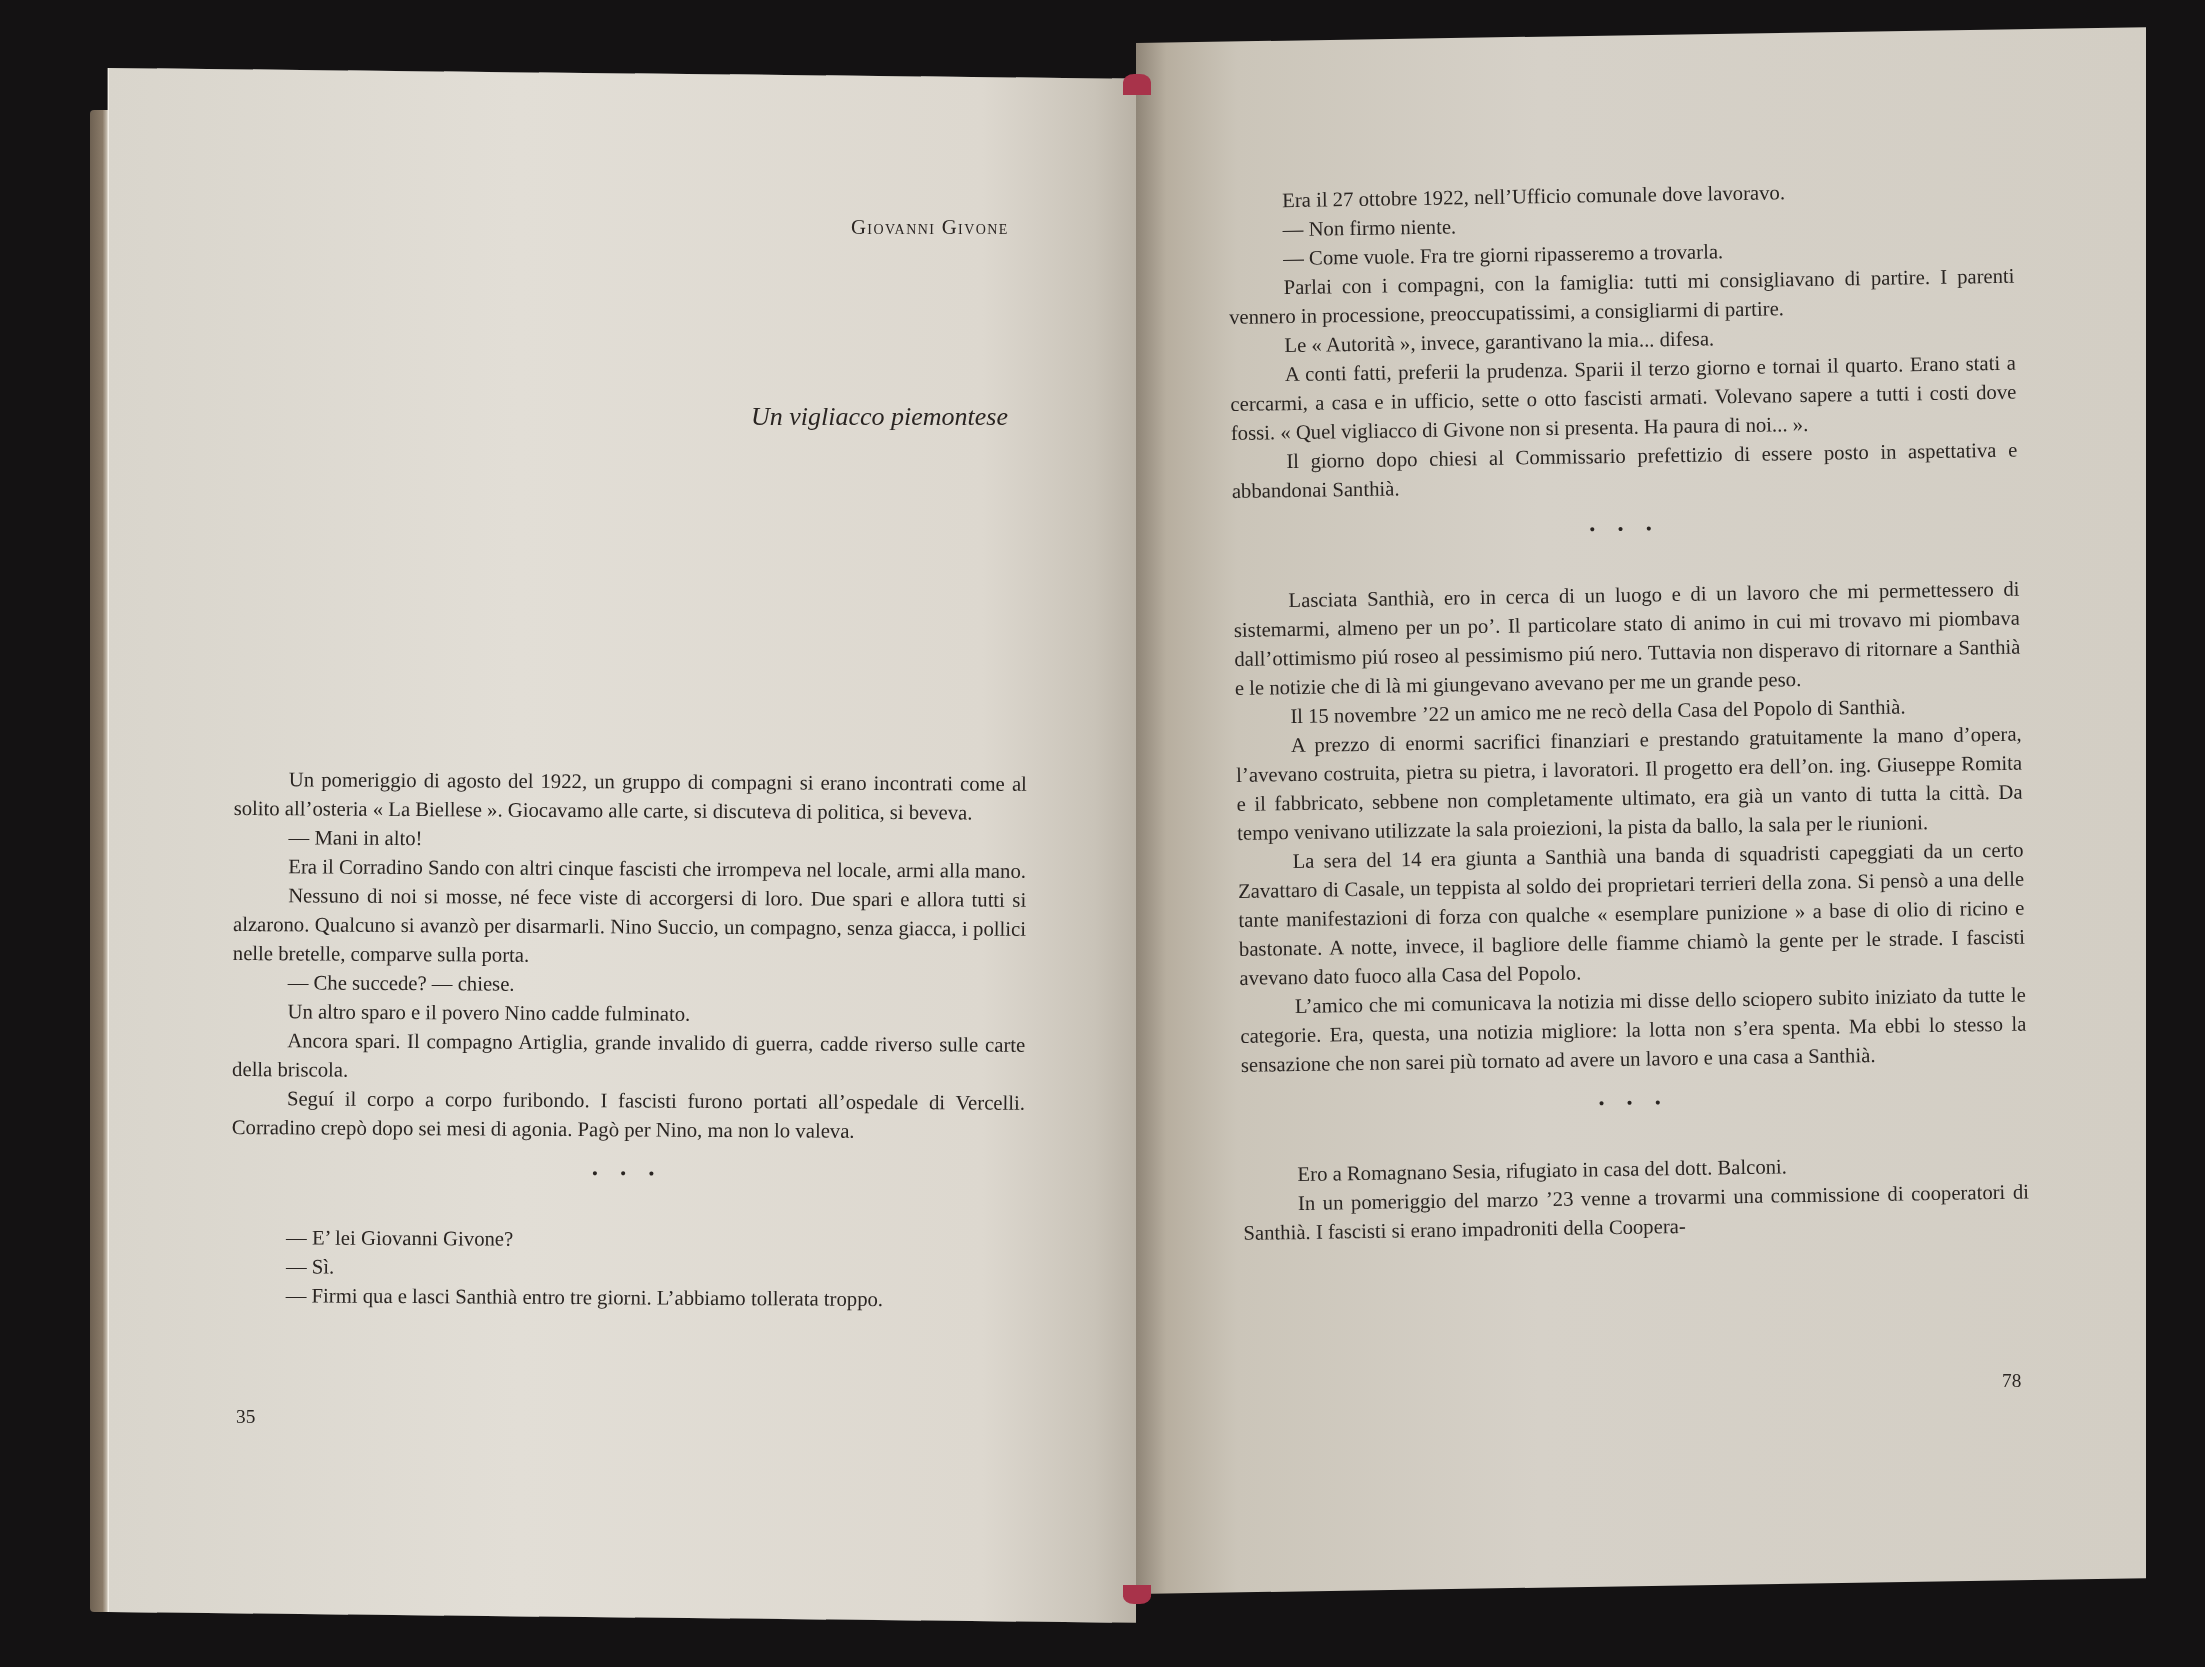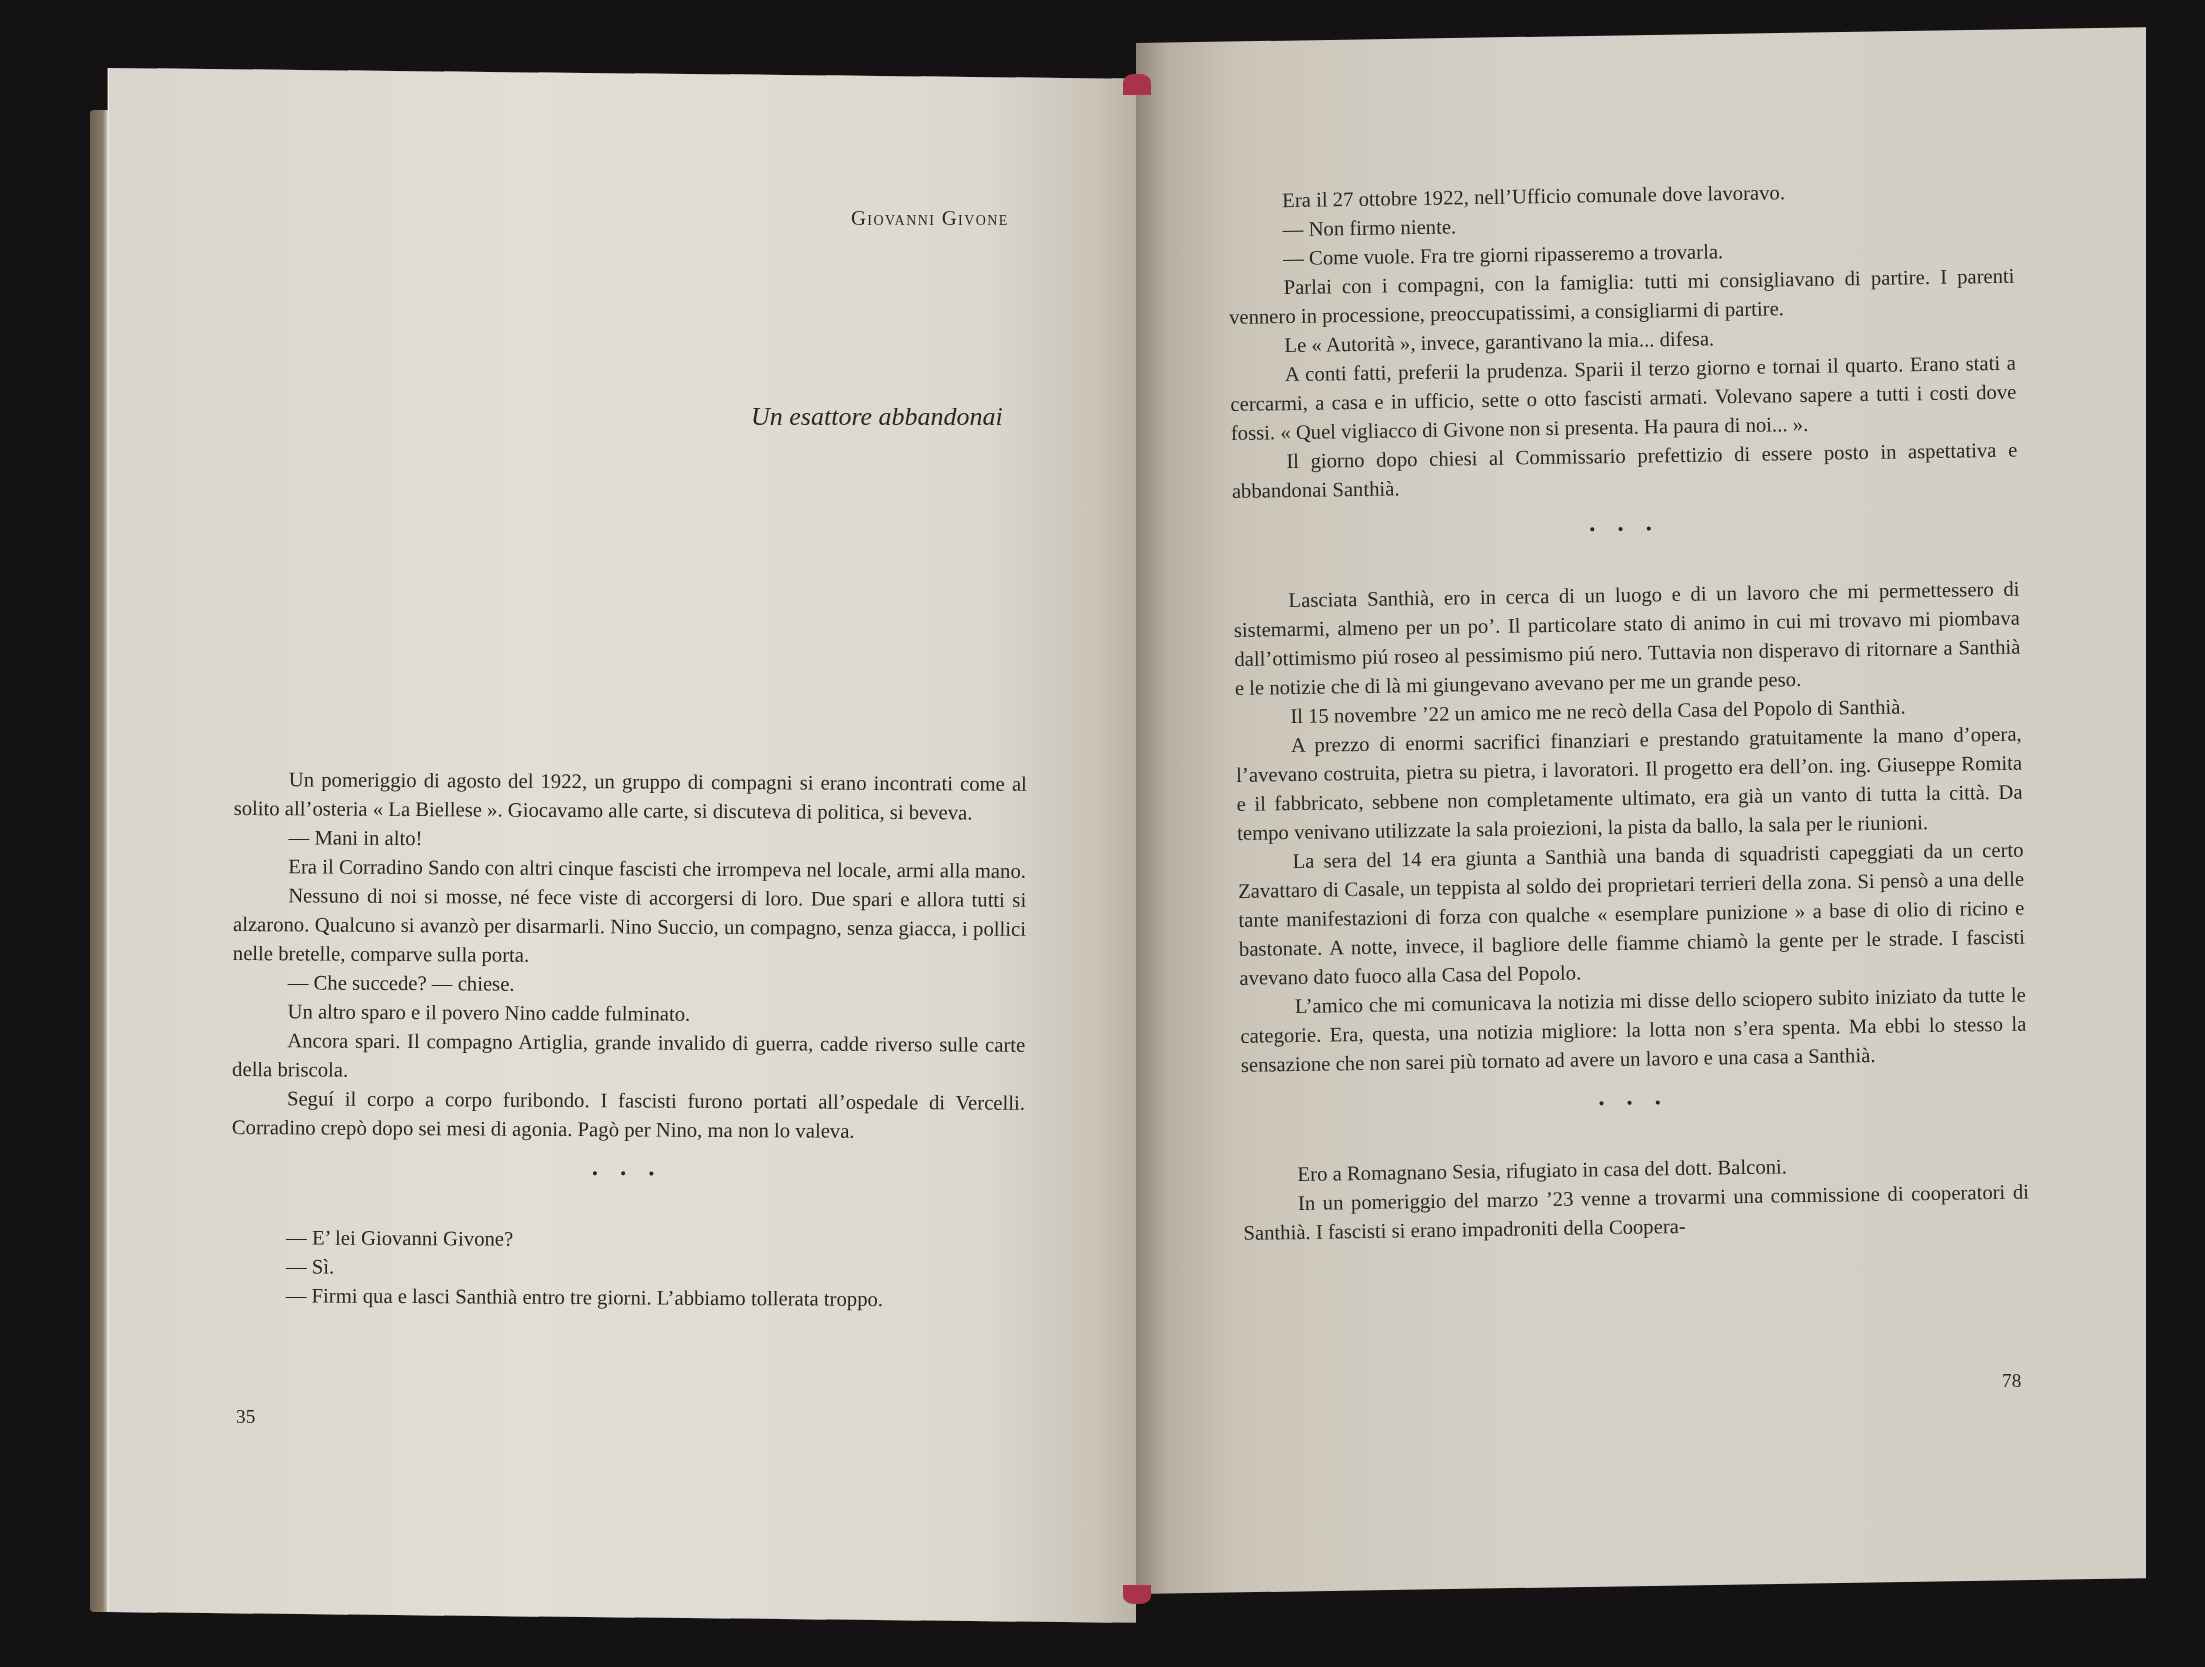--- a/index.html
+++ b/index.html
@@ -34,21 +34,21 @@
   }
   .spine-red.bottom { top: 1585px; height: 19.3px; border-radius: 0 0 40% 40%; }
   .text {
     position: absolute; font-size: 20.7px; line-height: 29px;
     text-align: justify;
   }
   .text p { margin: 0; text-indent: 55px; }
   .left-block { left: 234px; top: 765px; width: 793px; transform: rotate(0.35deg); transform-origin: top left; }
   .right-block { left: 1227px; top: 187px; width: 786px; transform: rotate(-0.9deg); transform-origin: top left; }
   .author {
-    position: absolute; left: 851px; top: 207px;
+    position: absolute; left: 851px; top: 216px;
     font-size: 20.7px; letter-spacing: 1.4px; font-variant: small-caps;
   }
   .title {
     position: absolute; left: 751px; top: 402px;
     font-size: 26px; font-style: italic;
   }
   .dots {
     text-align: center; font-size: 15px; letter-spacing: 9.6px; margin: 15px 0 37px 0;
     font-weight: bold; text-indent: 0 !important;
   }
@@ -59,21 +59,21 @@
 </head>
 <body>
 
 <div class="book-edge-left"></div>
 <div class="page-left"></div>
 <div class="page-right"></div>
 <div class="spine-red"></div>
 <div class="spine-red bottom"></div>
 
 <div class="author">Giovanni Givone</div>
-<div class="title">Un esattore abbandonai</div>
+<div class="title">Un vigliacco piemontese</div>
 
 <div class="text left-block">
   <p>Un pomeriggio di agosto del 1922, un gruppo di compagni si erano incontrati come al solito all’osteria « La Biellese ». Giocavamo alle carte, si discuteva di politica, si beveva.</p>
   <p>— Mani in alto!</p>
   <p>Era il Corradino Sando con altri cinque fascisti che irrompeva nel locale, armi alla mano.</p>
   <p>Nessuno di noi si mosse, né fece viste di accorgersi di loro. Due spari e allora tutti si alzarono. Qualcuno si avanzò per disarmarli. Nino Succio, un compagno, senza giacca, i pollici nelle bretelle, comparve sulla porta.</p>
   <p>— Che succede? — chiese.</p>
   <p>Un altro sparo e il povero Nino cadde fulminato.</p>
   <p>Ancora spari. Il compagno Artiglia, grande invalido di guerra, cadde riverso sulle carte della briscola.</p>
   <p>Seguí il corpo a corpo furibondo. I fascisti furono portati all’ospedale di Vercelli. Corradino crepò dopo sei mesi di agonia. Pagò per Nino, ma non lo valeva.</p>

